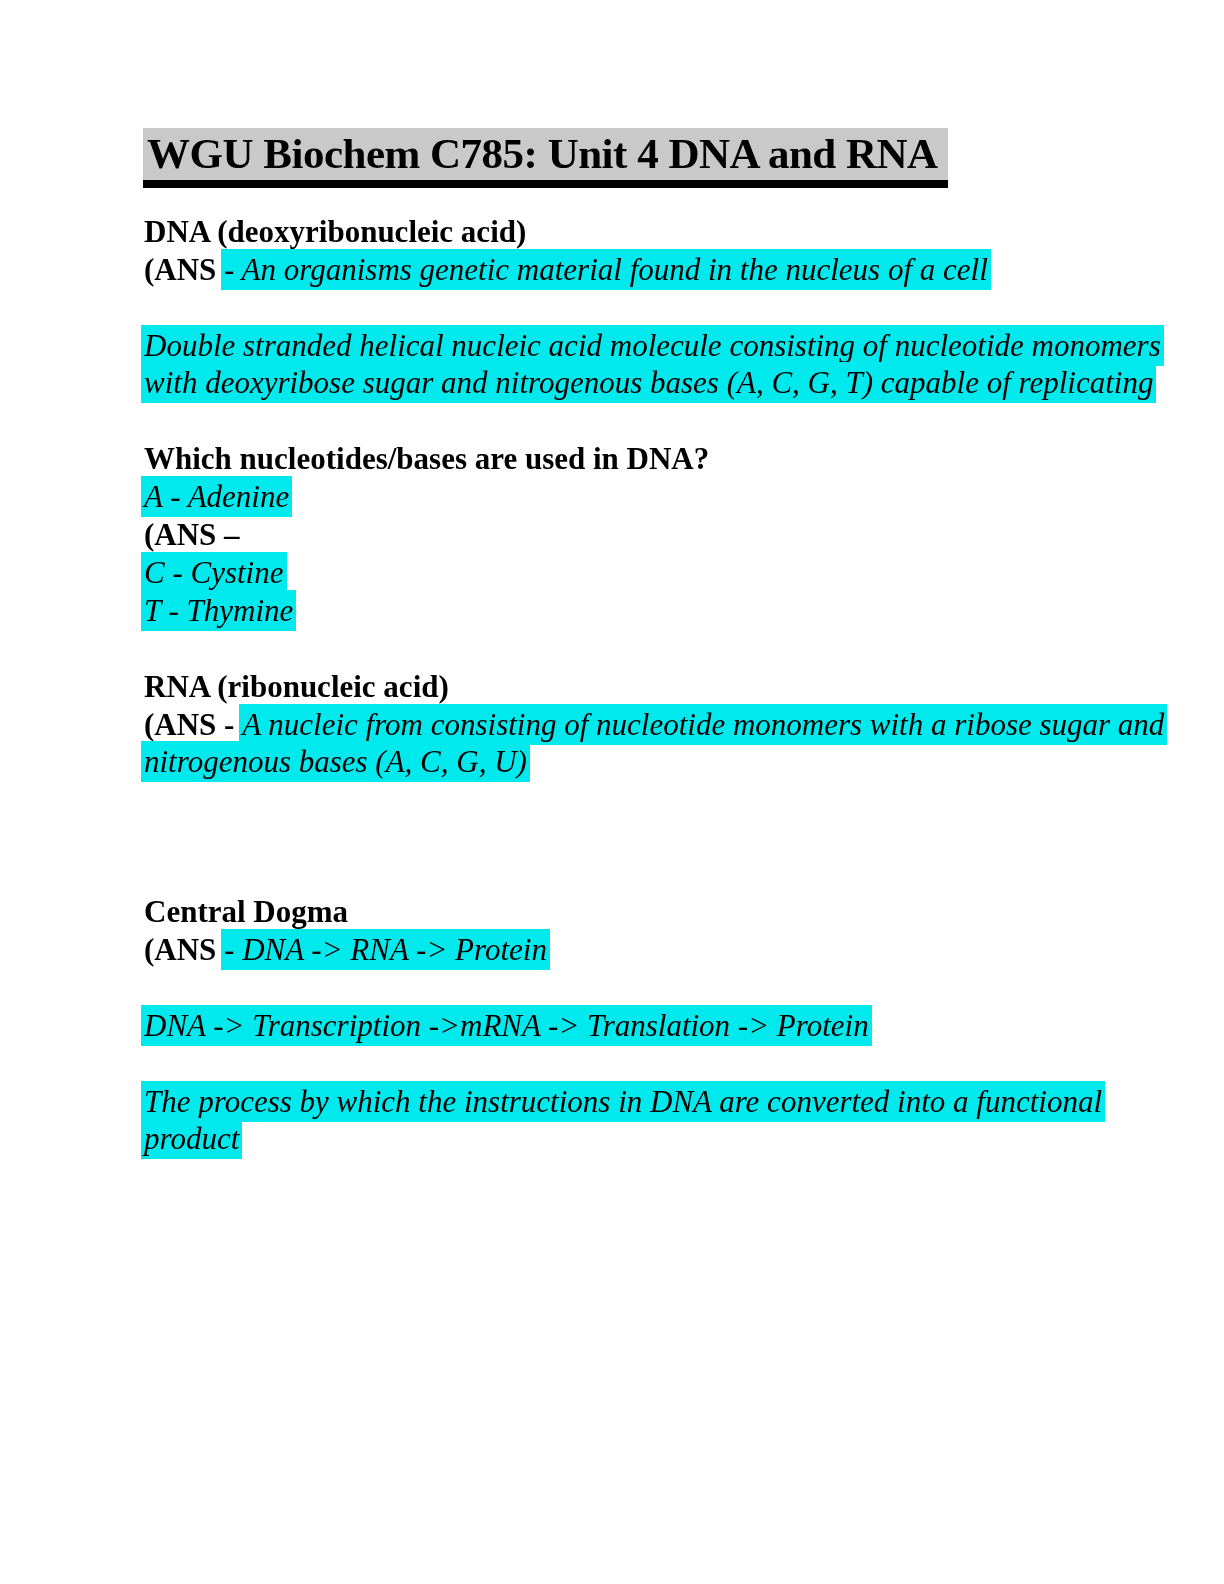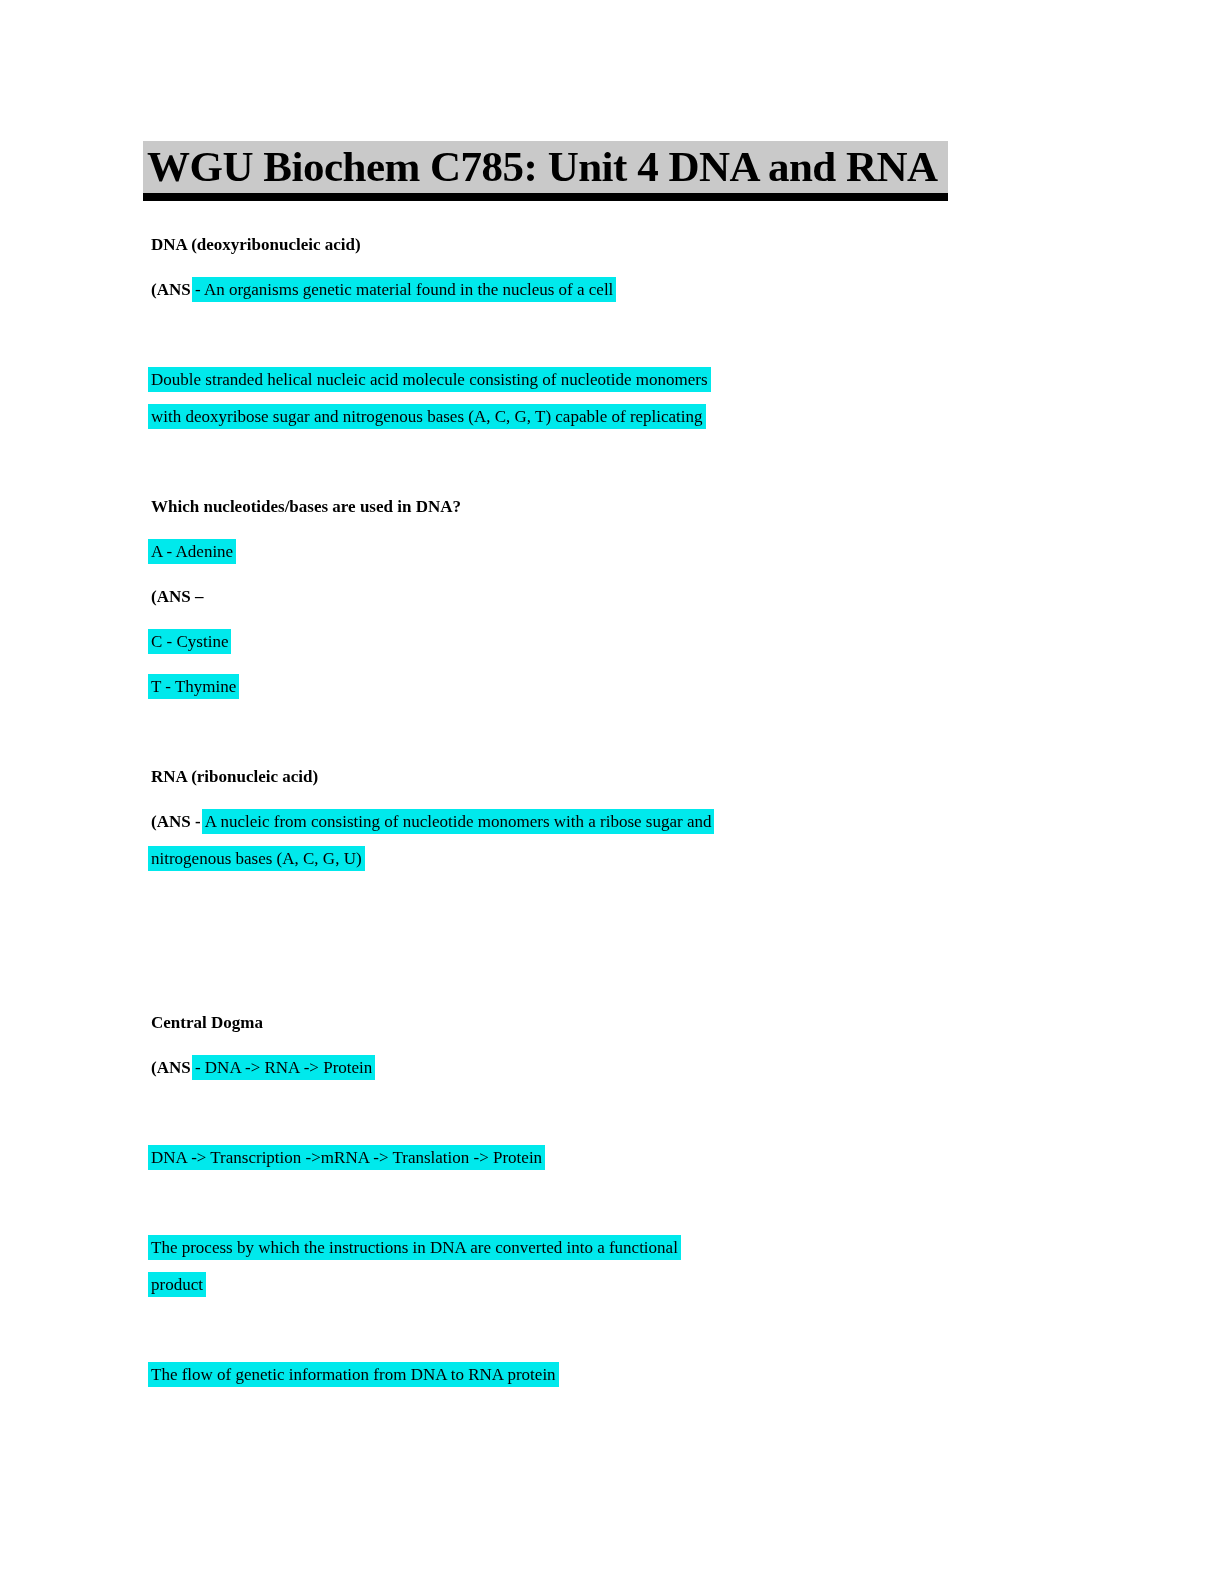--- a/index.html
+++ b/index.html
@@ -16,47 +16,48 @@
     width: 1224px;
     height: 1584px;
     background: var(--page_bg);
     overflow: hidden;
     font-family: "Liberation Serif", "DejaVu Serif", serif;
     color: var(--text);
   }
   .content {
     position: absolute;
     left: 143px;
-    top: 141px;
+    top: 128px;
     width: 945px;
   }
   .title-row { margin: 0 0 25px 0; }
   .title {
     display: inline-block;
     margin: 0;
     font-size: 43px;
     font-weight: bold;
     line-height: 1.15;
     background: var(--title_bg);
     border-bottom: 8px solid var(--underline);
     padding: 1px 10px 2px 4px;
     letter-spacing: -0.5px;
   }
   .line {
-    margin: 8px;
-    font-size: 17px;
+    margin: 1px;
+    font-size: 31px;
     line-height: 37px;
     white-space: nowrap;
   }
   .b { font-weight: bold; }
   .hl {
     background: var(--highlight);
     padding: 3px 3px;
     margin-left: -3px;
     margin-right: -3px;
+    font-style: italic;
   }
   .gap { height: 37px; }
 </style>
 </head>
 <body>
 
 <div class="page">
   <div class="content">
 
     <div class="title-row">
@@ -82,16 +83,15 @@
     <div class="gap"></div>
     <div class="gap"></div>
 
     <p class="line"><span class="b">Central Dogma</span></p>
     <p class="line"><span class="b">(ANS </span><span class="hl">- DNA -&gt; RNA -&gt; Protein</span></p>
     <div class="gap"></div>
     <p class="line"><span class="hl">DNA -&gt; Transcription -&gt;mRNA -&gt; Translation -&gt; Protein</span></p>
     <div class="gap"></div>
     <p class="line"><span class="hl">The process by which the instructions in DNA are converted into a functional</span><br><span class="hl">product</span></p>
     <div class="gap"></div>
-    <p class="line"><span class="hl">The flow of genetic information from DNA to RNA protein</span></p>
 
   </div>
 </div>
 
 </body></html>

